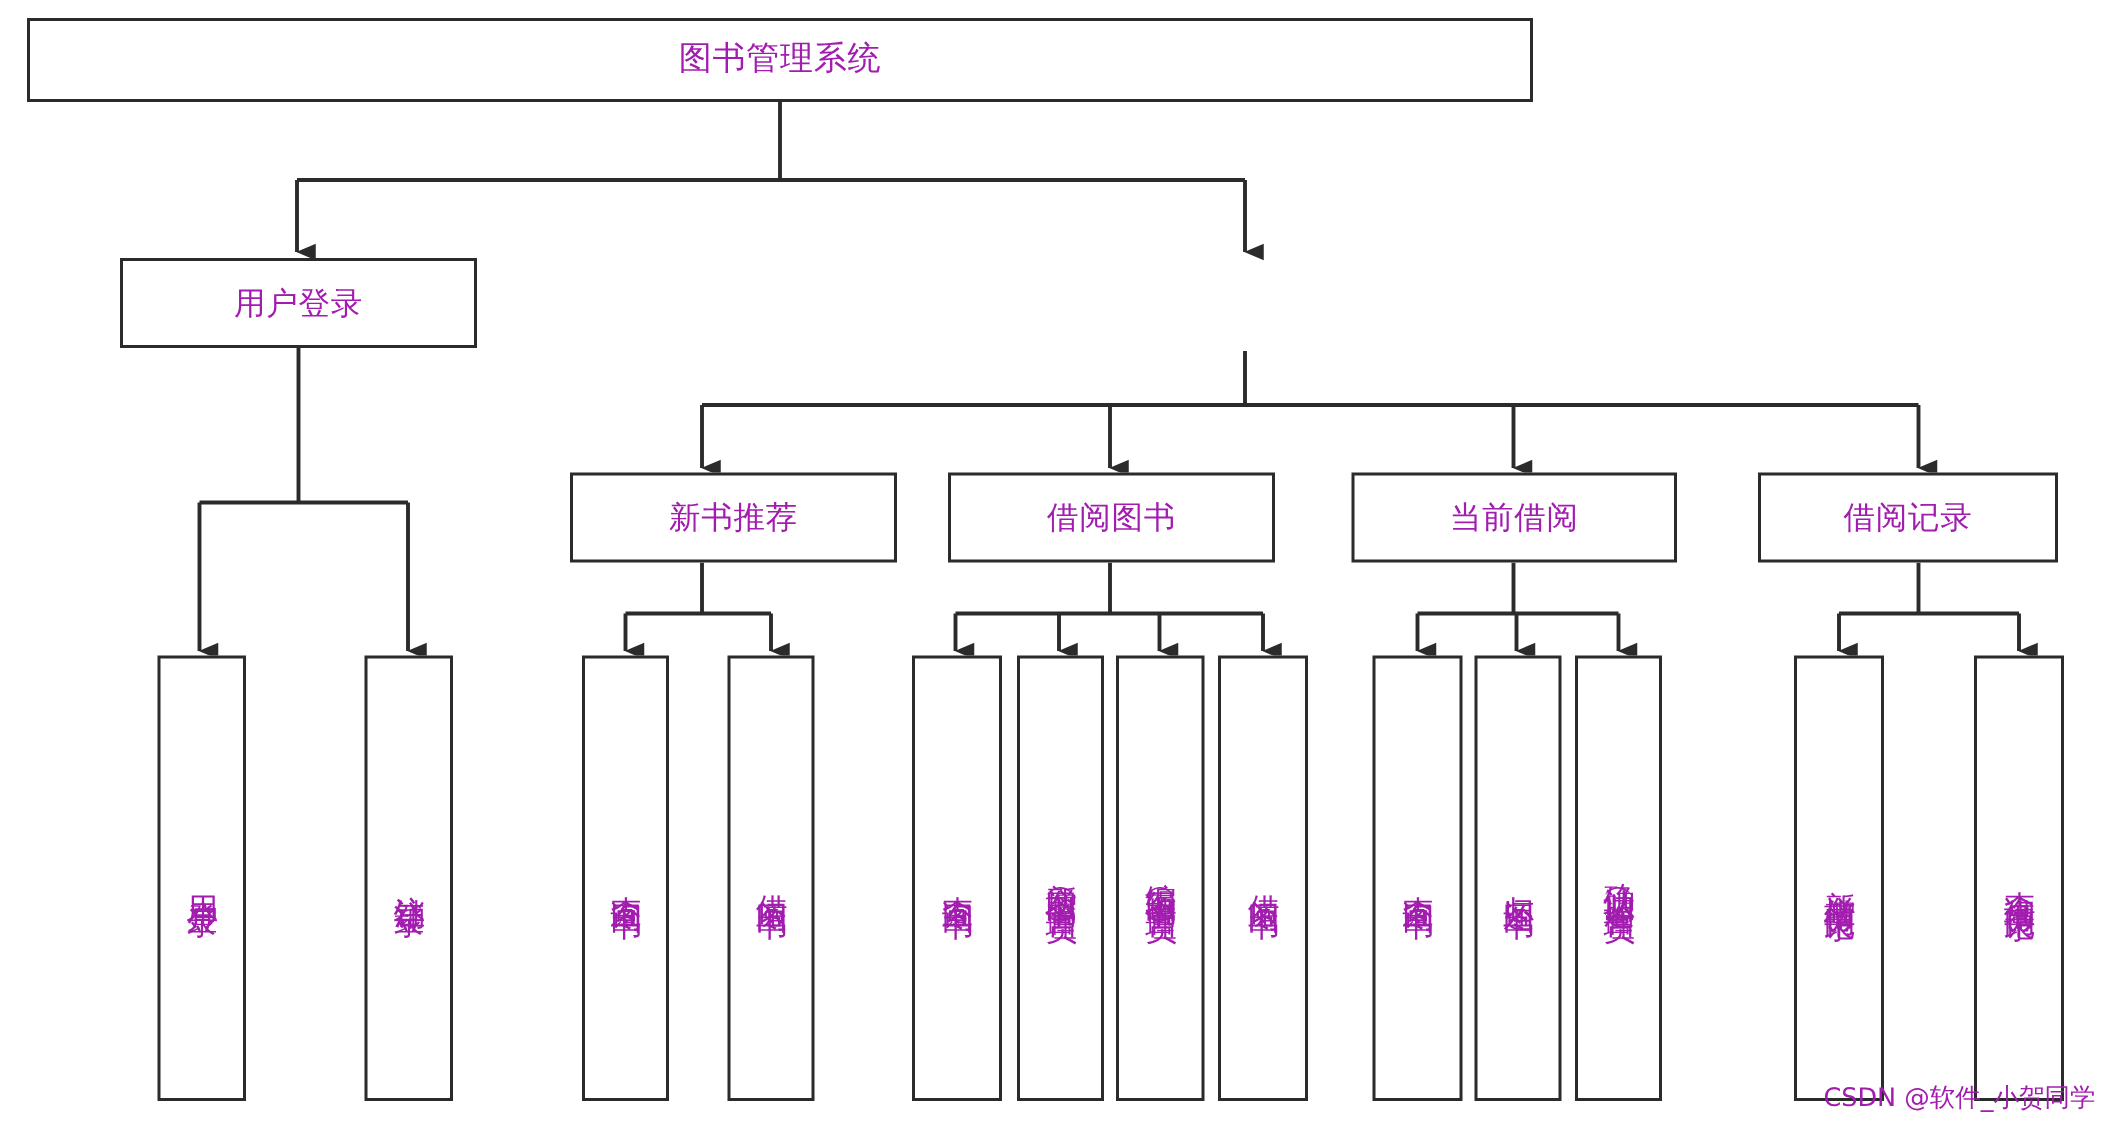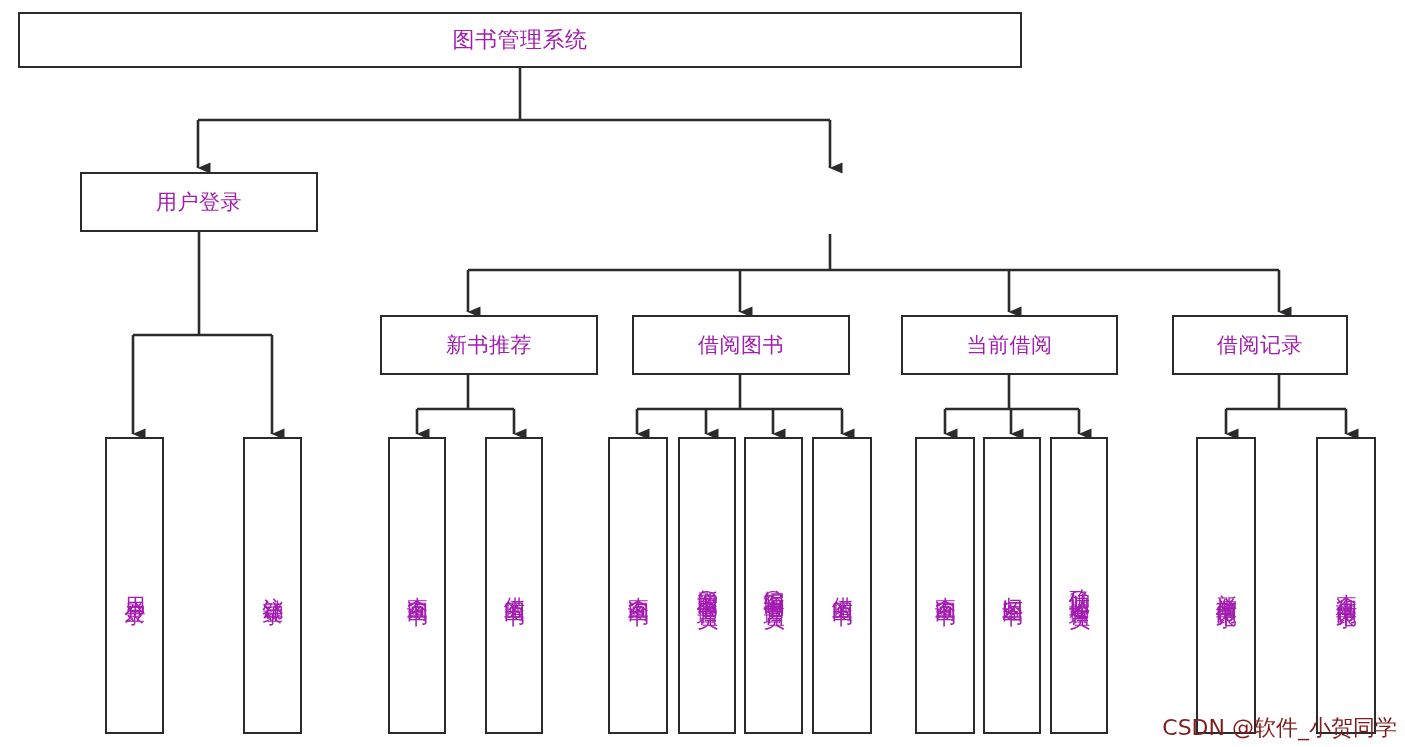--- a/index.html
+++ b/index.html
@@ -42,22 +42,22 @@
     text-orientation:upright;
     letter-spacing:3px;
     line-height:1;
     white-space:nowrap;
   }
 
   .watermark{
     position:absolute;
     right:8px;
     bottom:4px;
-    font-size:22px;
-    color:#7f1d1d;
+    font-size:17px;
+    color:#a21caf;
     white-space:nowrap;
     user-select:none;
   }
 </style>
 </head>
 <body>
 
 <div id="canvas">
 
   <svg id="edges" viewBox="0 0 1405 747" xmlns="http://www.w3.org/2000/svg">
@@ -120,21 +120,21 @@
 
   <div class="node h-node" style="left:360px;top:315px;width:218px;height:60px;margin-left:20px;">
     <span class="lbl">新书推荐</span>
   </div>
   <div class="node h-node" style="left:632px;top:315px;width:218px;height:60px;">
     <span class="lbl">借阅图书</span>
   </div>
   <div class="node h-node" style="left:901px;top:315px;width:217px;height:60px;">
     <span class="lbl">当前借阅</span>
   </div>
-  <div class="node h-node" style="left:1172px;top:315px;width:176px;height:60px;">
+  <div class="node h-node" style="left:1172px;top:315px;width:200px;height:60px;">
     <span class="lbl">借阅记录</span>
   </div>
 
   <div class="node v-node" style="left:105px;top:437px;width:59px;height:297px;">
     <span class="lbl">用户登录</span>
   </div>
   <div class="node v-node" style="left:243px;top:437px;width:59px;height:297px;">
     <span class="lbl">注销登录</span>
   </div>
 

